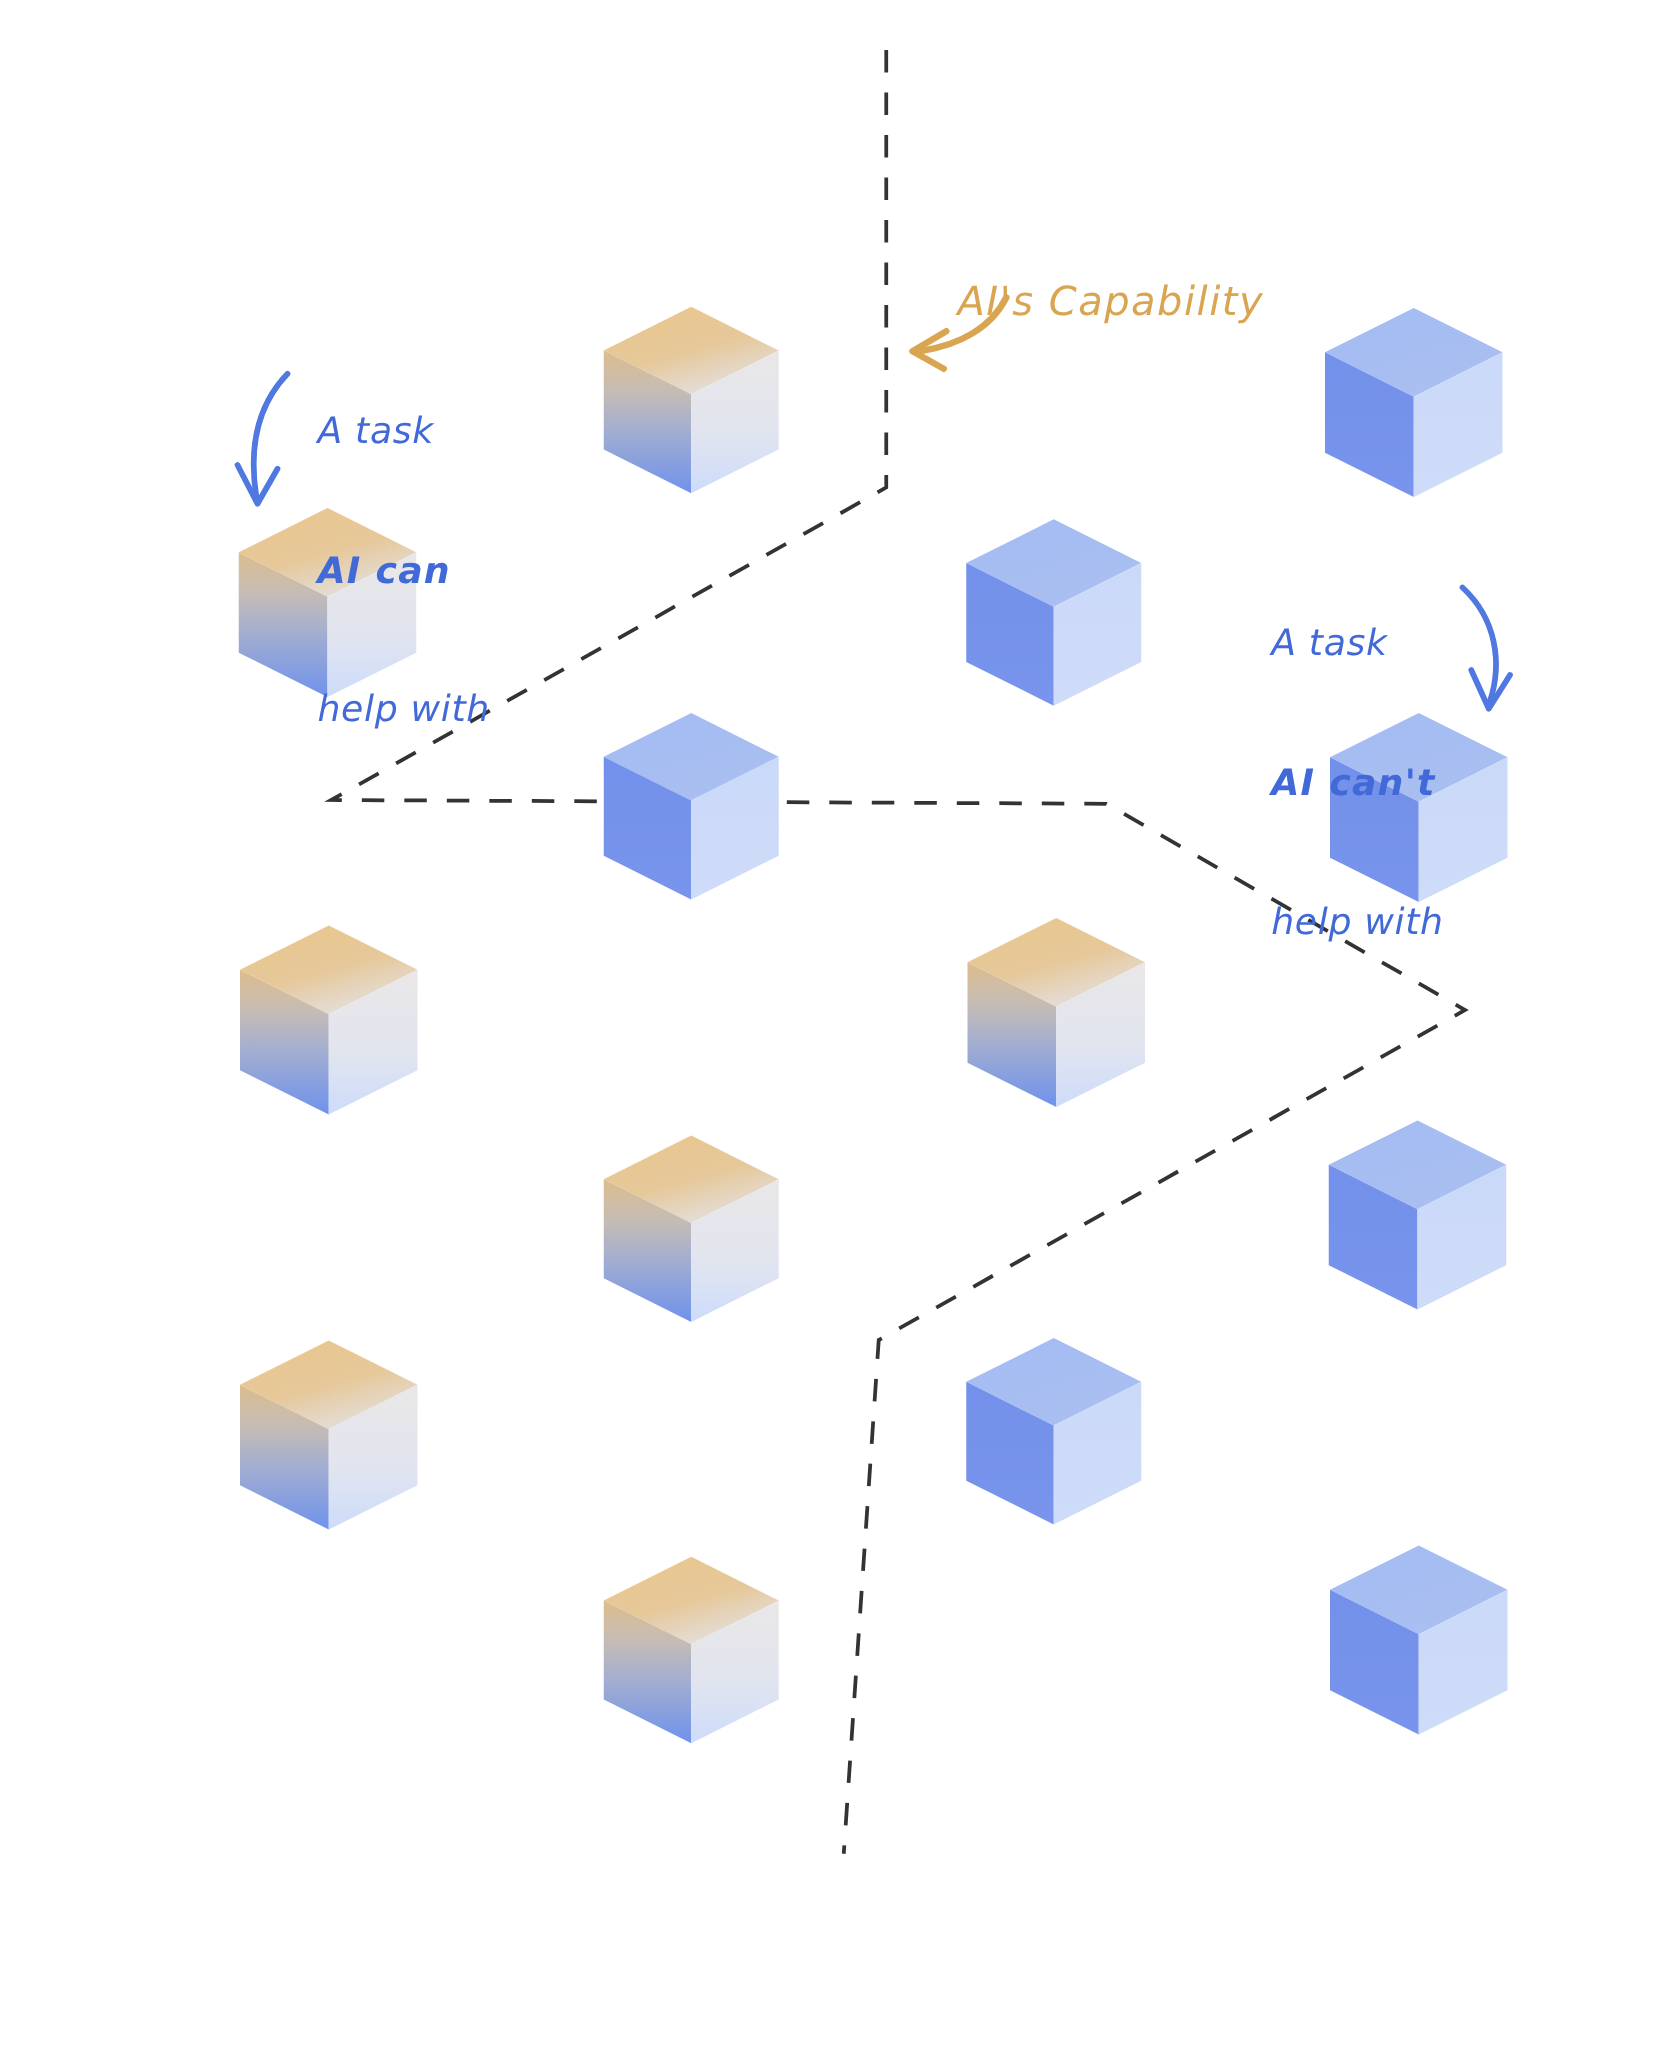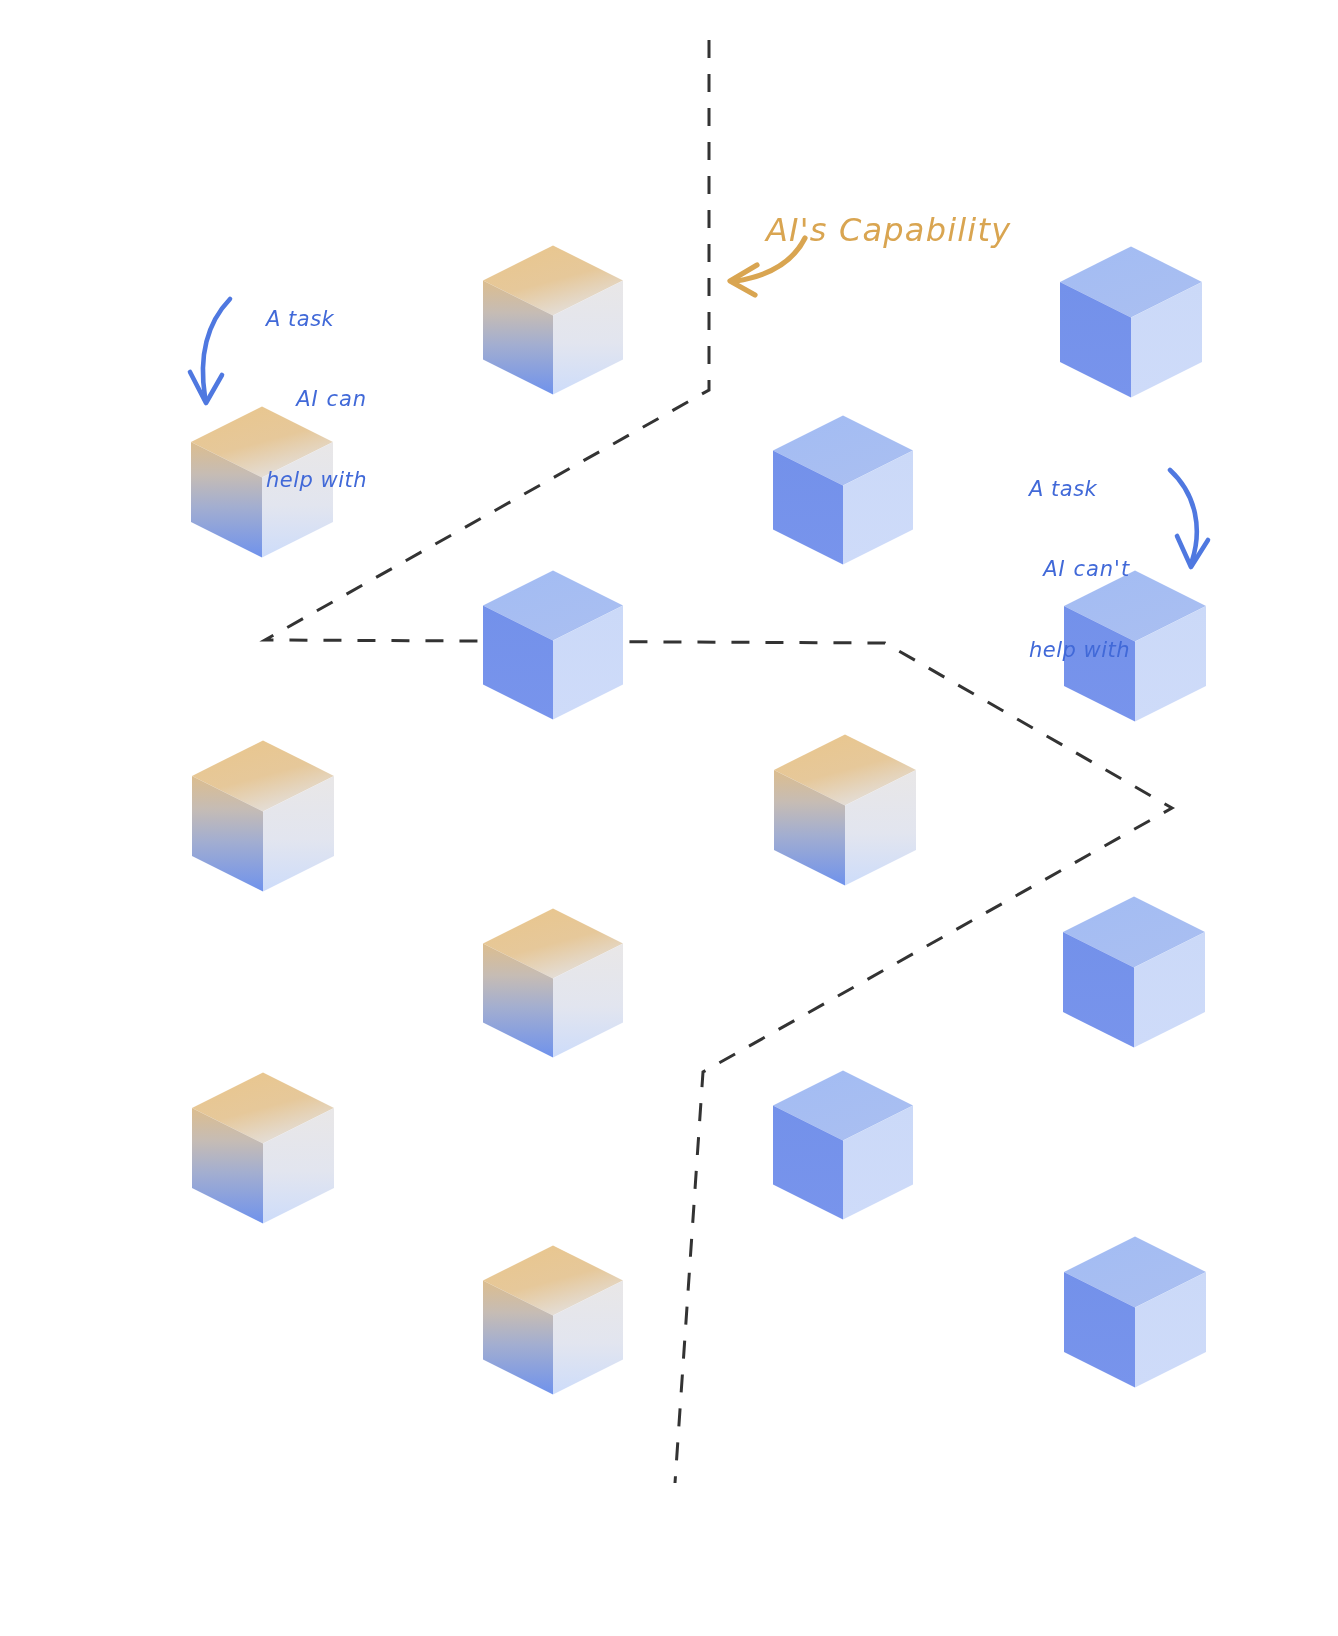--- a/index.html
+++ b/index.html
@@ -24,38 +24,36 @@
   .annot {
     position: absolute;
     white-space: pre;
     line-height: 1.28;
     letter-spacing: 0.5px;
   }
   .annot-blue {
     color: #4169d8;
     font-family: "DejaVu Sans", sans-serif;
     font-style: italic;
-    font-size: 21px;
-    margin-left: 12px;
+    font-size: 29px;
   }
   .annot-orange {
     color: #d9a551;
     font-family: "DejaVu Sans", sans-serif;
     font-style: italic;
     font-size: 32px;
     letter-spacing: 1.2px;
   }
   .annot .bold {
-    font-weight: normal;
+    font-weight: bold;
     letter-spacing: 1px;
-    text-align: right;
   }
   .annot-left { left: 254px; top: 252px; }
   .annot-right { left: 1017px; top: 422px; }
-  .annot-top { left: 766px; top: 128px; }
+  .annot-top { left: 766px; top: 139px; }
 </style>
 </head>
 <body>
 
 <div id="stage">
 
   <svg id="scene" viewBox="0 0 1338 1636" width="1338" height="1636">
     <defs>
 
       <linearGradient id="oTop" x1="0.18" y1="0" x2="0.72" y2="1">

